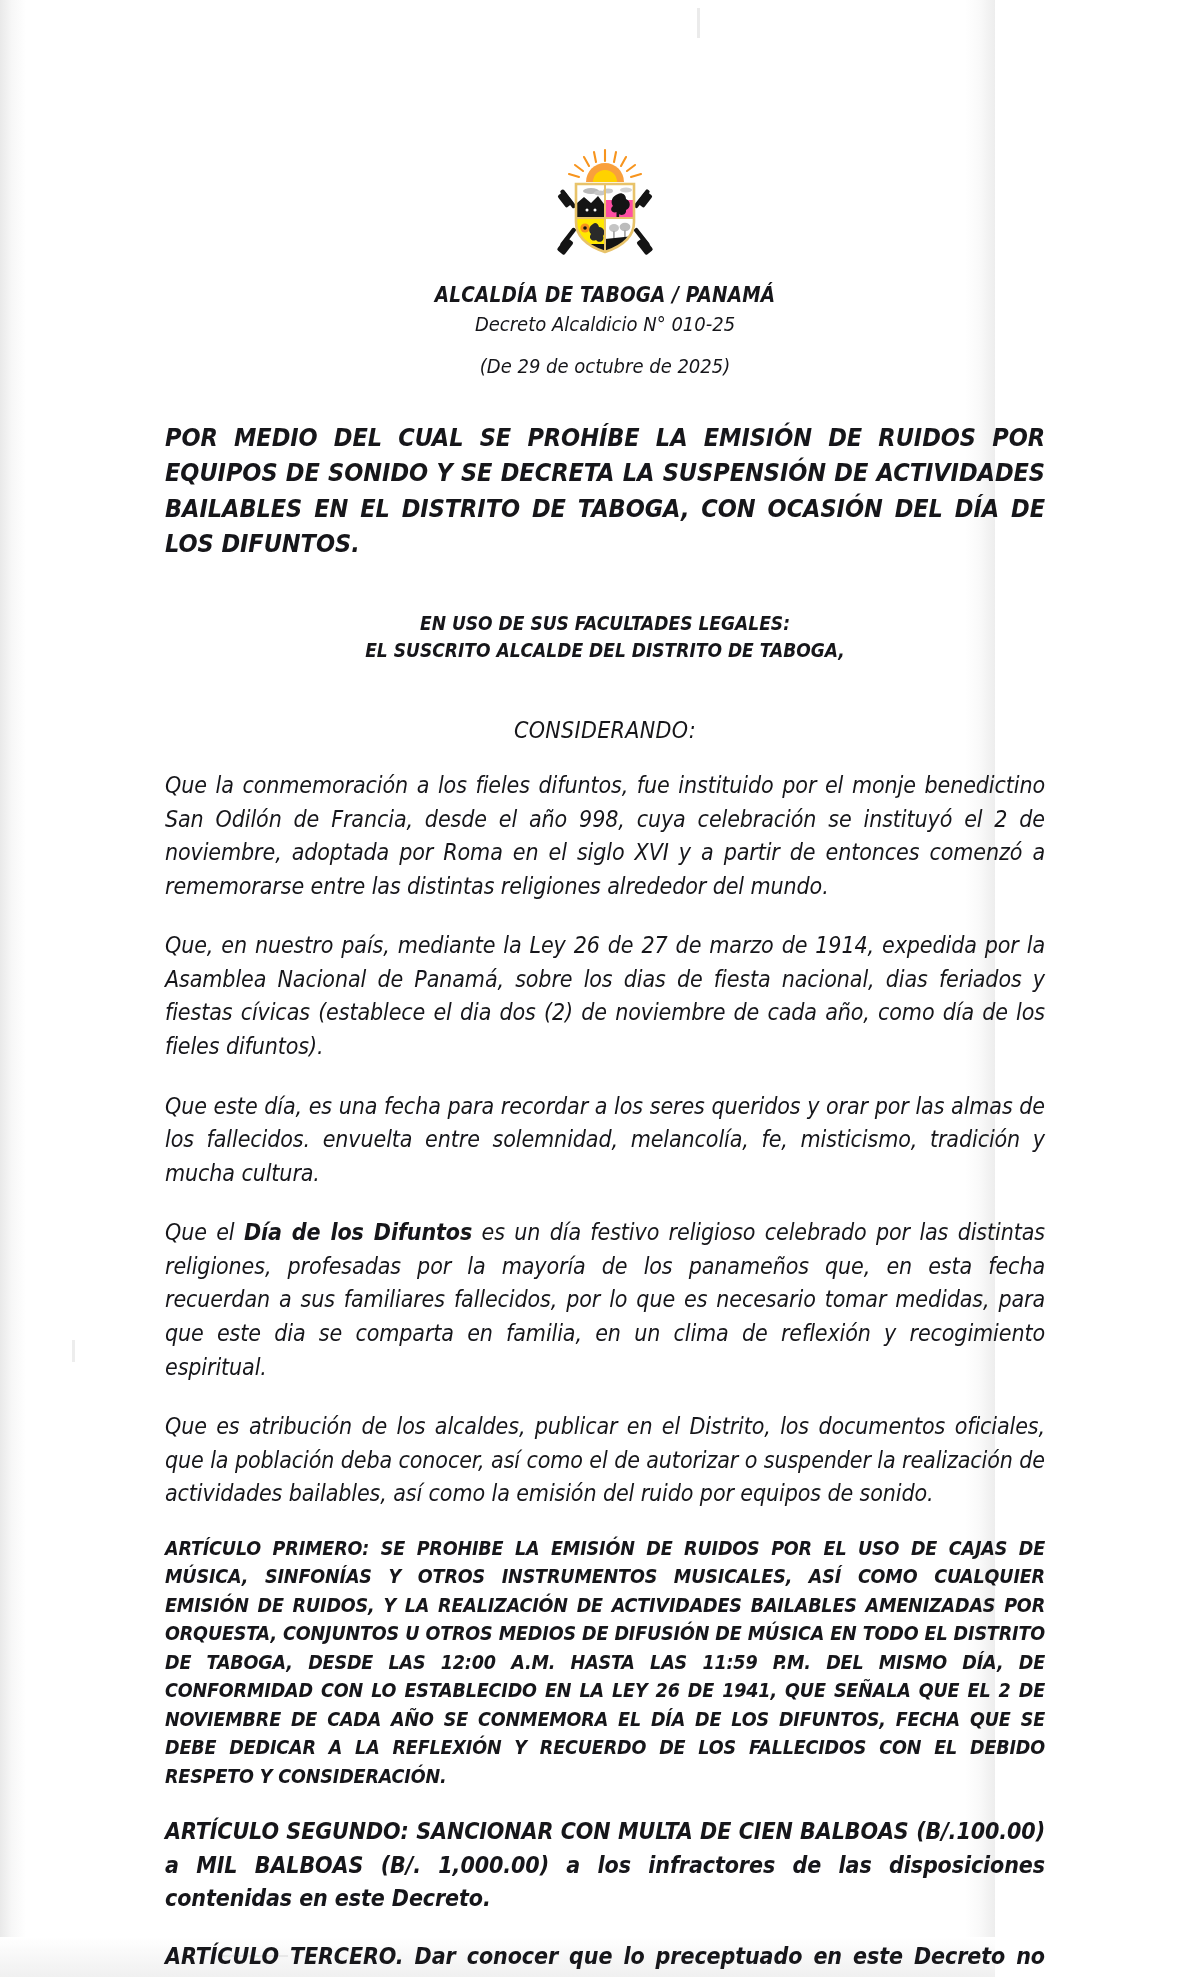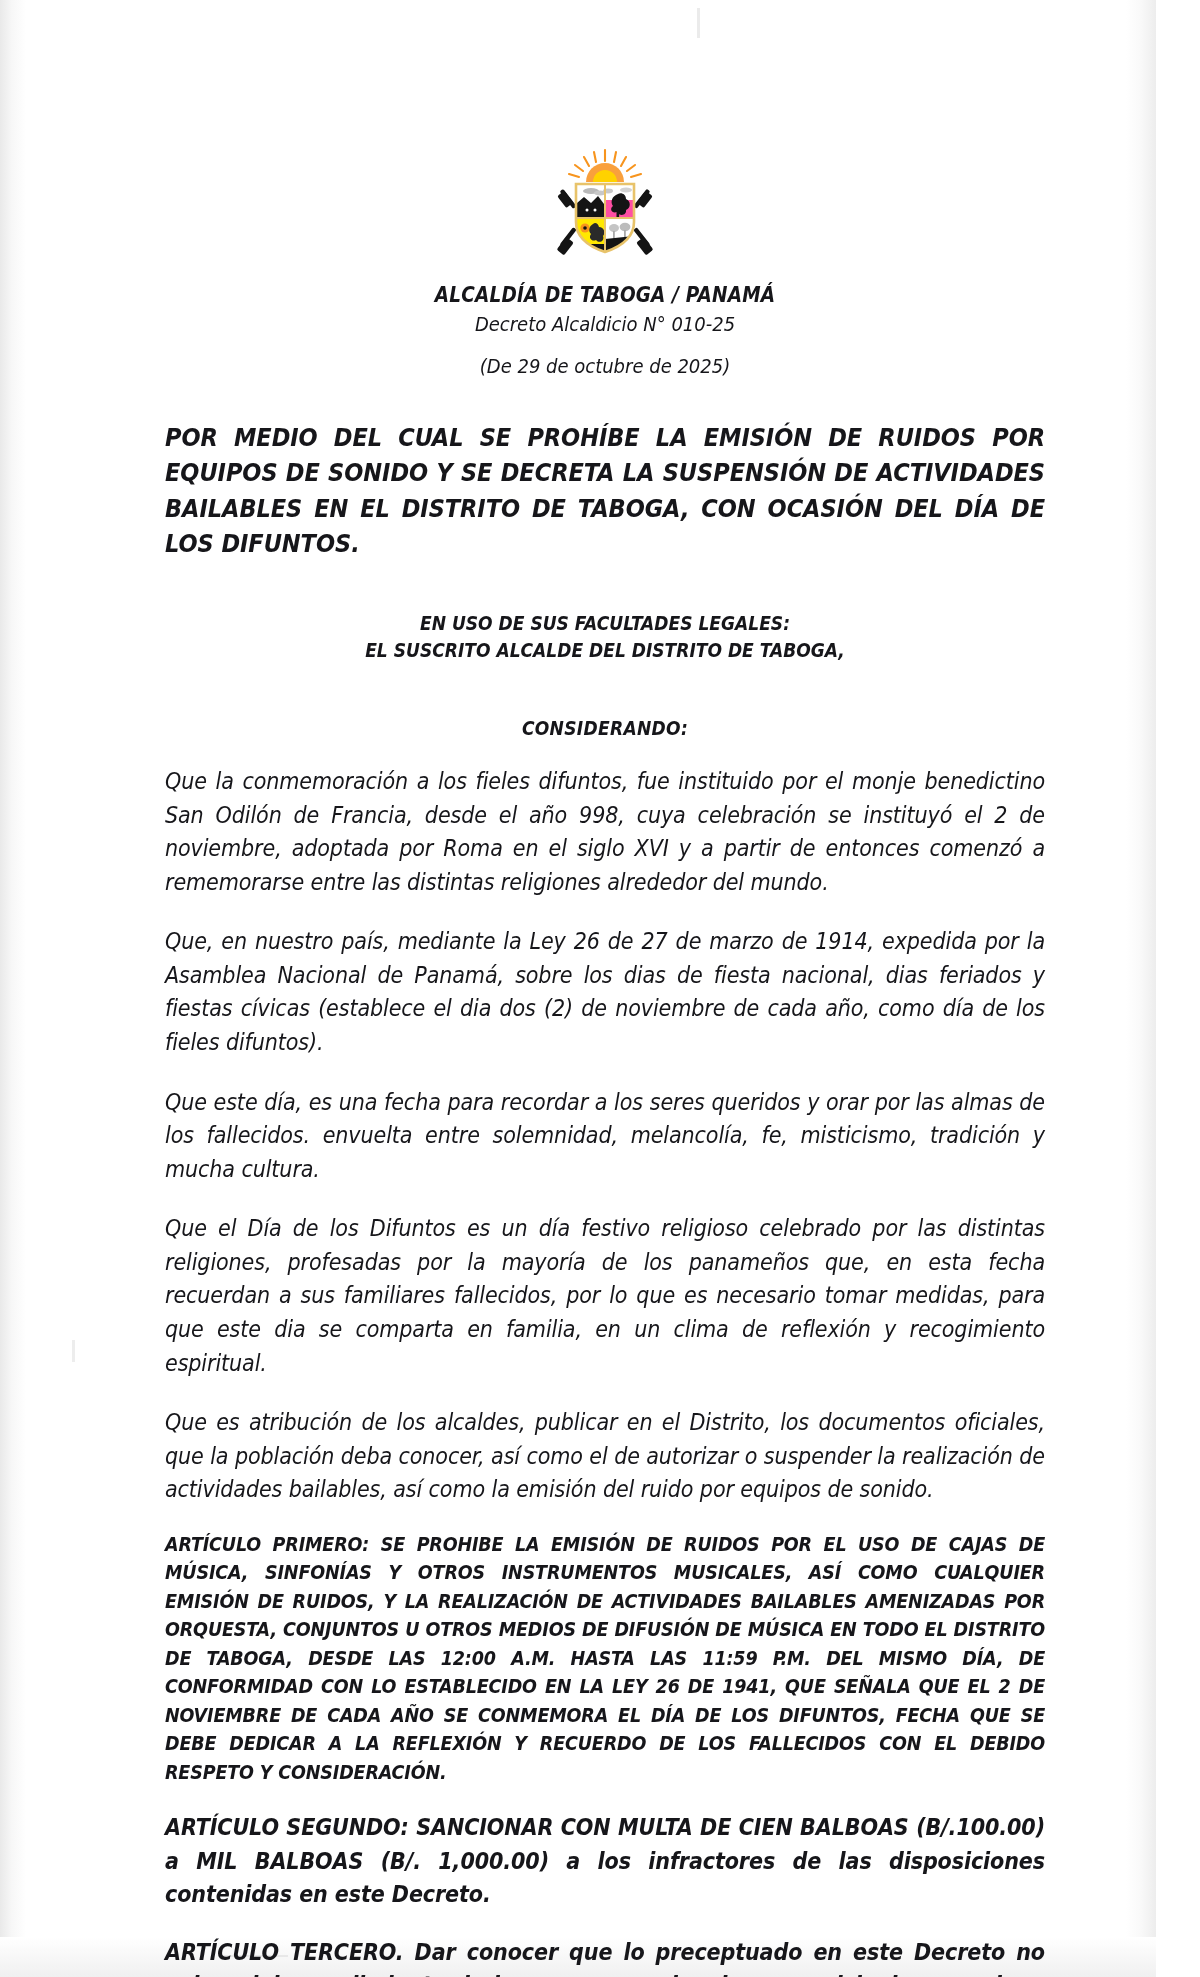--- a/index.html
+++ b/index.html
@@ -41,21 +41,21 @@
   }
   .scan-mark {
     position: absolute;
     background: #d8d8d8;
     pointer-events: none;
   }
 
   .page {
     position: absolute;
     left: 0; top: 0;
-    width: 1156px;
+    width: 995px;
     height: 1977px;
   }
 
   .content {
     position: absolute;
     left: 165px;
     top: 0;
     width: 880px;
   }
 
@@ -116,40 +116,40 @@
     text-align: center;
     font-size: 19px;
     font-weight: bold;
     font-style: italic;
     line-height: 1.45;
   }
 
   
   .section-heading {
     text-align: center;
-    font-size: 19px;
-    font-weight: bold;
+    font-size: 23px;
+    font-weight: normal;
     font-style: italic;
     letter-spacing: 0.3px;
   }
   .heading-considerando { margin-top: 52px; }
   .heading-decreta { margin-top: 28px; }
 
   
   .para {
     margin-top: 26px;
     font-size: 23px;
     font-style: italic;
     font-weight: normal;
     line-height: 1.46;
     text-align: justify;
     text-align-last: left;
     letter-spacing: -0.1px;
   }
-  .para b { font-weight: normal; }
+  .para b { font-weight: bold; }
 
   
   .article {
     margin-top: 24px;
     font-size: 19.5px;
     font-weight: bold;
     font-style: italic;
     line-height: 1.46;
     text-align: justify;
     text-align-last: left;

